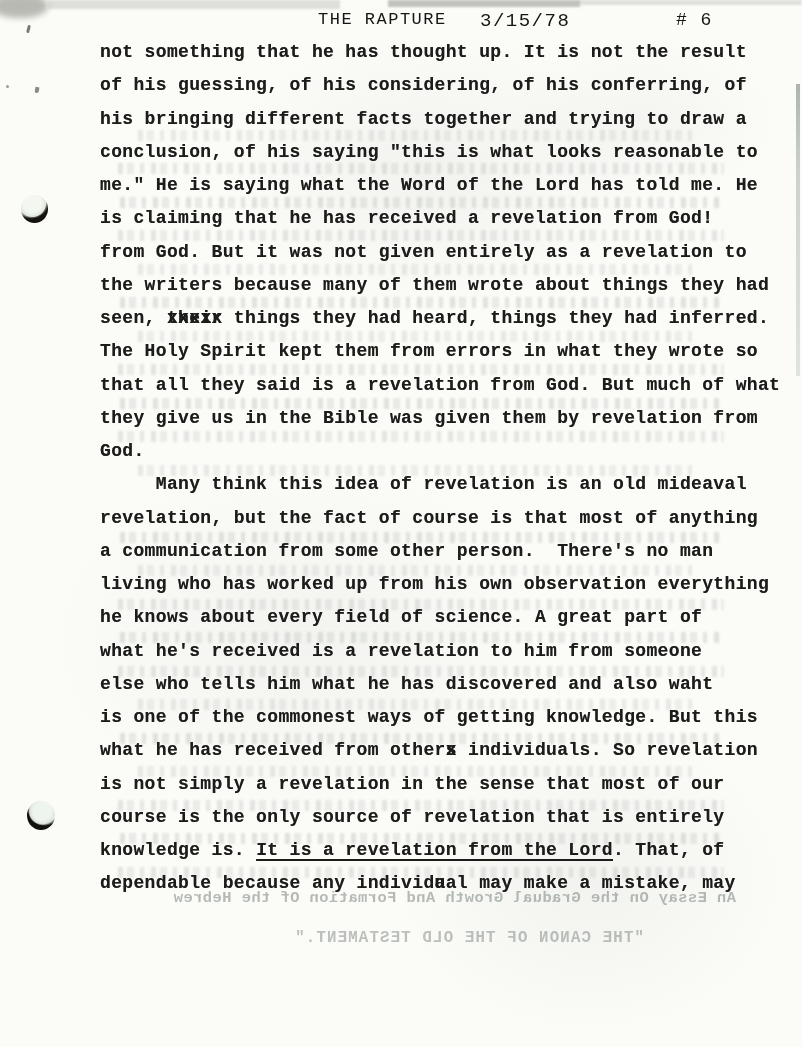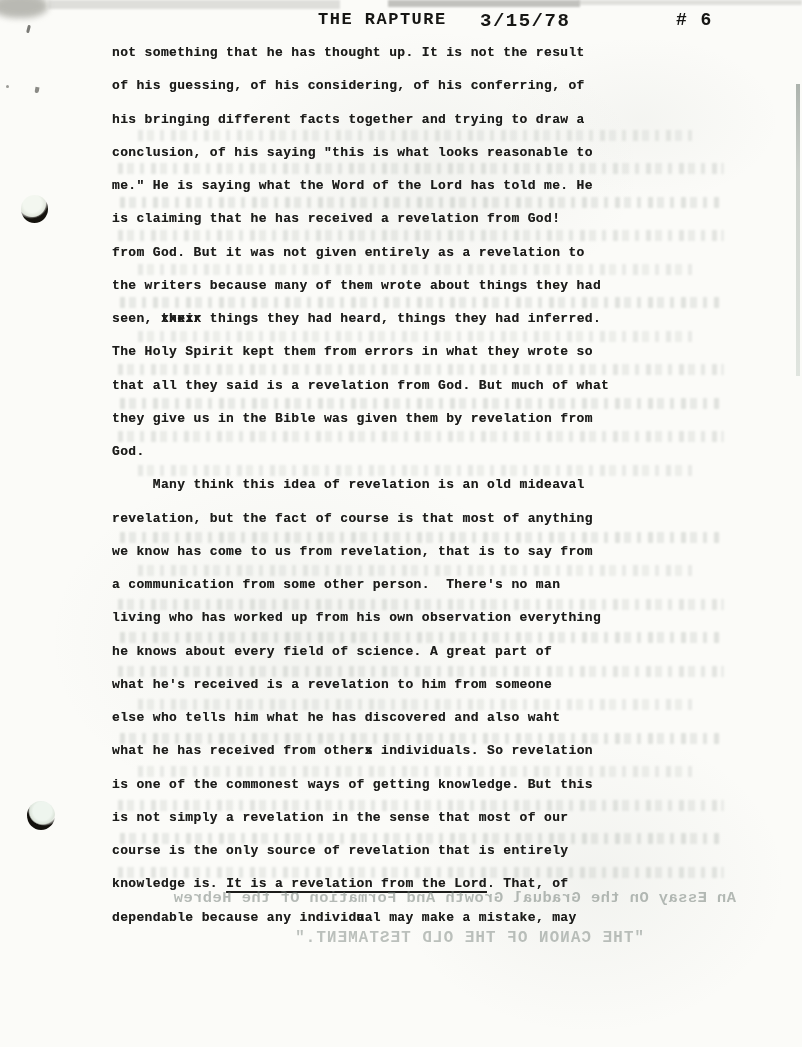--- a/index.html
+++ b/index.html
@@ -11,29 +11,29 @@
   body::before{
     content:"";position:absolute;inset:0;pointer-events:none;
     background-image:
       radial-gradient(ellipse 300px 200px at 430px 170px, rgba(135,145,135,.08), transparent 70%),
       radial-gradient(ellipse 360px 260px at 300px 640px, rgba(135,145,135,.07), transparent 70%),
       radial-gradient(ellipse 280px 220px at 590px 880px, rgba(135,145,135,.08), transparent 70%),
       radial-gradient(ellipse 200px 120px at 640px 120px, rgba(135,145,135,.06), transparent 70%);
   }
   
   .header-item{
-    position:absolute;top:10px;font-weight:700;color:#161614;
+    position:absolute;top:10px;font-weight:400;color:#161614;
     font-size:17px;letter-spacing:1.5px;white-space:pre;
   }
   #hdr-title{left:318px;}
   #hdr-date{left:480px;font-size:19px;}
   #hdr-page{left:676px;font-size:18px;}
   #text-flow{
-    position:absolute;left:112px;top:36px;width:660px;
-    font-size:13px;font-weight:700;line-height:33.25px;
+    position:absolute;left:100px;top:36px;width:660px;
+    font-size:18px;font-weight:700;line-height:33.25px;
     letter-spacing:.35px;color:#1c1c1a;
     text-shadow:0 0 .4px rgba(20,20,20,.55);
   }
   .tline{white-space:pre;height:33.25px;}
   .ovr{display:inline-grid;}
   .ovr>span{grid-area:1/1;white-space:pre;}
   .ul{text-decoration:underline;text-underline-offset:4px;text-decoration-thickness:1.6px;}
   
   .ghost{
     position:absolute;transform:scaleX(-1);color:#6f7a74;opacity:.5;
@@ -130,28 +130,27 @@
     <div class="tline"><span>is claiming that he has received a revelation from God!</span></div>
     <div class="tline"><span>from God. But it was not given entirely as a revelation to</span></div>
     <div class="tline"><span>the writers because many of them wrote about things they had</span></div>
     <div class="tline"><span>seen, </span><span class="ovr"><span>their</span><span>xxxxx</span></span><span> things they had heard, things they had inferred.</span></div>
     <div class="tline"><span>The Holy Spirit kept them from errors in what they wrote so</span></div>
     <div class="tline"><span>that all they said is a revelation from God. But much of what</span></div>
     <div class="tline"><span>they give us in the Bible was given them by revelation from</span></div>
     <div class="tline"><span>God.</span></div>
     <div class="tline"><span>     Many think this idea of revelation is an old mideaval</span></div>
     <div class="tline"><span>revelation, but the fact of course is that most of anything</span></div>
-    <div class="tline"><span>we know has come to us from revelation, that is to say from</span></div>
     <div class="tline"><span>a communication from some other person.  There's no man</span></div>
     <div class="tline"><span>living who has worked up from his own observation everything</span></div>
     <div class="tline"><span>he knows about every field of science. A great part of</span></div>
     <div class="tline"><span>what he's received is a revelation to him from someone</span></div>
     <div class="tline"><span>else who tells him what he has discovered and also waht</span></div>
+    <div class="tline"><span>is one of the commonest ways of getting knowledge. But this</span></div>
     <div class="tline"><span>what he has received from other</span><span class="ovr"><span>s</span><span>x</span></span><span> individuals. So revelation</span></div>
-    <div class="tline"><span>is one of the commonest ways of getting knowledge. But this</span></div>
     <div class="tline"><span>is not simply a revelation in the sense that most of our</span></div>
     <div class="tline"><span>course is the only source of revelation that is entirely</span></div>
     <div class="tline"><span>knowledge is. </span><span class="ul">It is a revelation from the Lord</span><span>. That, of</span></div>
     <div class="tline"><span>dependable because any individ</span><span class="ovr"><span>u</span><span>a</span></span><span>al may make a mistake, may</span></div>
   </div>
 
 <div class="ghost" id="ghost-1">An Essay On the Gradual Growth And Formation Of the Hebrew</div>
 <div class="ghost" id="ghost-2">"THE CANON OF THE OLD TESTAMENT."</div>
 
 </body></html>

